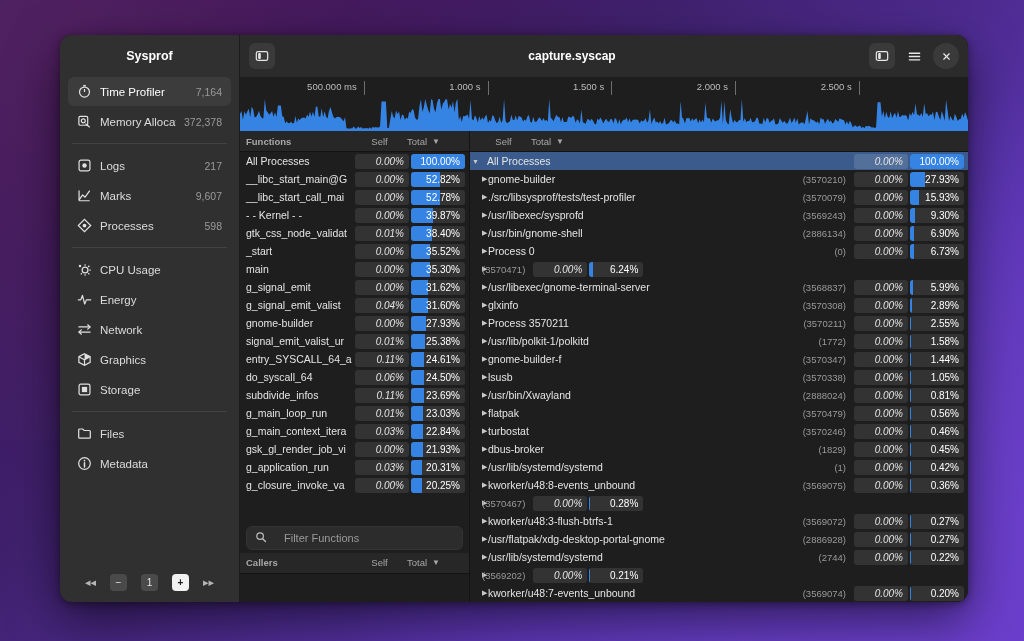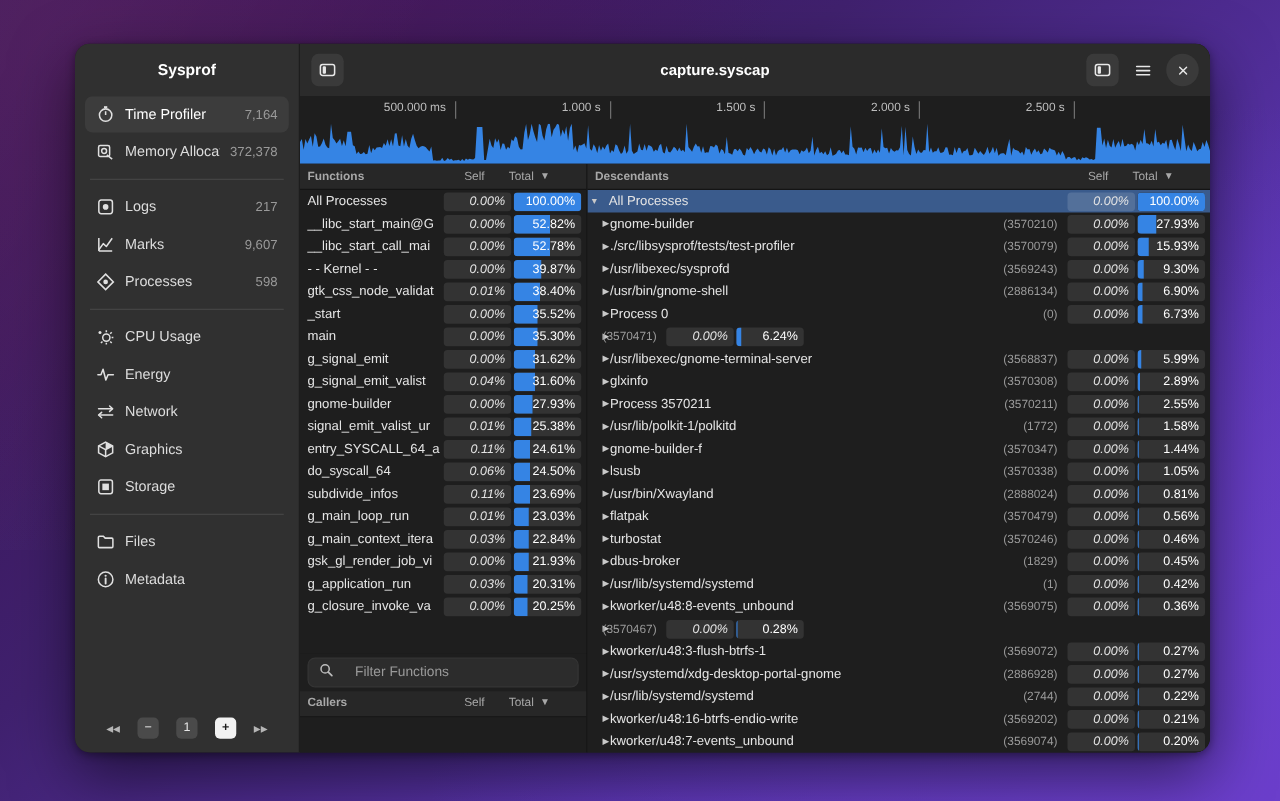--- a/index.html
+++ b/index.html
@@ -539,21 +539,20 @@
         <div class="col-head">
           <span class="ch-name">Callers</span>
           <span class="ch-self">Self</span>
           <span class="ch-total"><span>Total</span><span class="sort-caret">▼</span></span>
         </div>
         <div id="callers-empty"></div>
       </div>
 
       <div id="right-pane">
         <div class="col-head">
-          <span class="ch-name">Descendants</span>
           <span class="ch-self">Self</span>
           <span class="ch-total"><span>Total</span><span class="sort-caret">▼</span></span>
         </div>
         <div class="rows" id="descendants-rows">
             <div class="row selected">
               <span class="expander">▼</span>
               <span class="r-name">All Processes</span>
               <span class="r-pid"></span>
               <span class="cell-self">0.00%</span>
               <span class="cell-total">
@@ -754,41 +753,40 @@
               <span class="r-name">kworker/u48:3-flush-btrfs-1</span>
               <span class="r-pid">(3569072)</span>
               <span class="cell-self">0.00%</span>
               <span class="cell-total">
                 <span class="bar" style="width:0.27%"></span>
                 <span class="txt">0.27%</span>
               </span>
             </div>
             <div class="row">
               <span class="expander indent-1">▶</span>
-              <span class="r-name">/usr/systemd/xdg-desktop-portal-gnome</span>
+              <span class="r-name">/usr/flatpak/xdg-desktop-portal-gnome</span>
               <span class="r-pid">(2886928)</span>
               <span class="cell-self">0.00%</span>
               <span class="cell-total">
                 <span class="bar" style="width:0.27%"></span>
                 <span class="txt">0.27%</span>
               </span>
             </div>
             <div class="row">
               <span class="expander indent-1">▶</span>
               <span class="r-name">/usr/lib/systemd/systemd</span>
               <span class="r-pid">(2744)</span>
               <span class="cell-self">0.00%</span>
               <span class="cell-total">
                 <span class="bar" style="width:0.22%"></span>
                 <span class="txt">0.22%</span>
               </span>
             </div>
             <div class="row">
               <span class="expander indent-1">▶</span>
-              <span class="r-name">kworker/u48:16-btrfs-endio-write</span>
               <span class="r-pid">(3569202)</span>
               <span class="cell-self">0.00%</span>
               <span class="cell-total">
                 <span class="bar" style="width:0.21%"></span>
                 <span class="txt">0.21%</span>
               </span>
             </div>
             <div class="row">
               <span class="expander indent-1">▶</span>
               <span class="r-name">kworker/u48:7-events_unbound</span>

